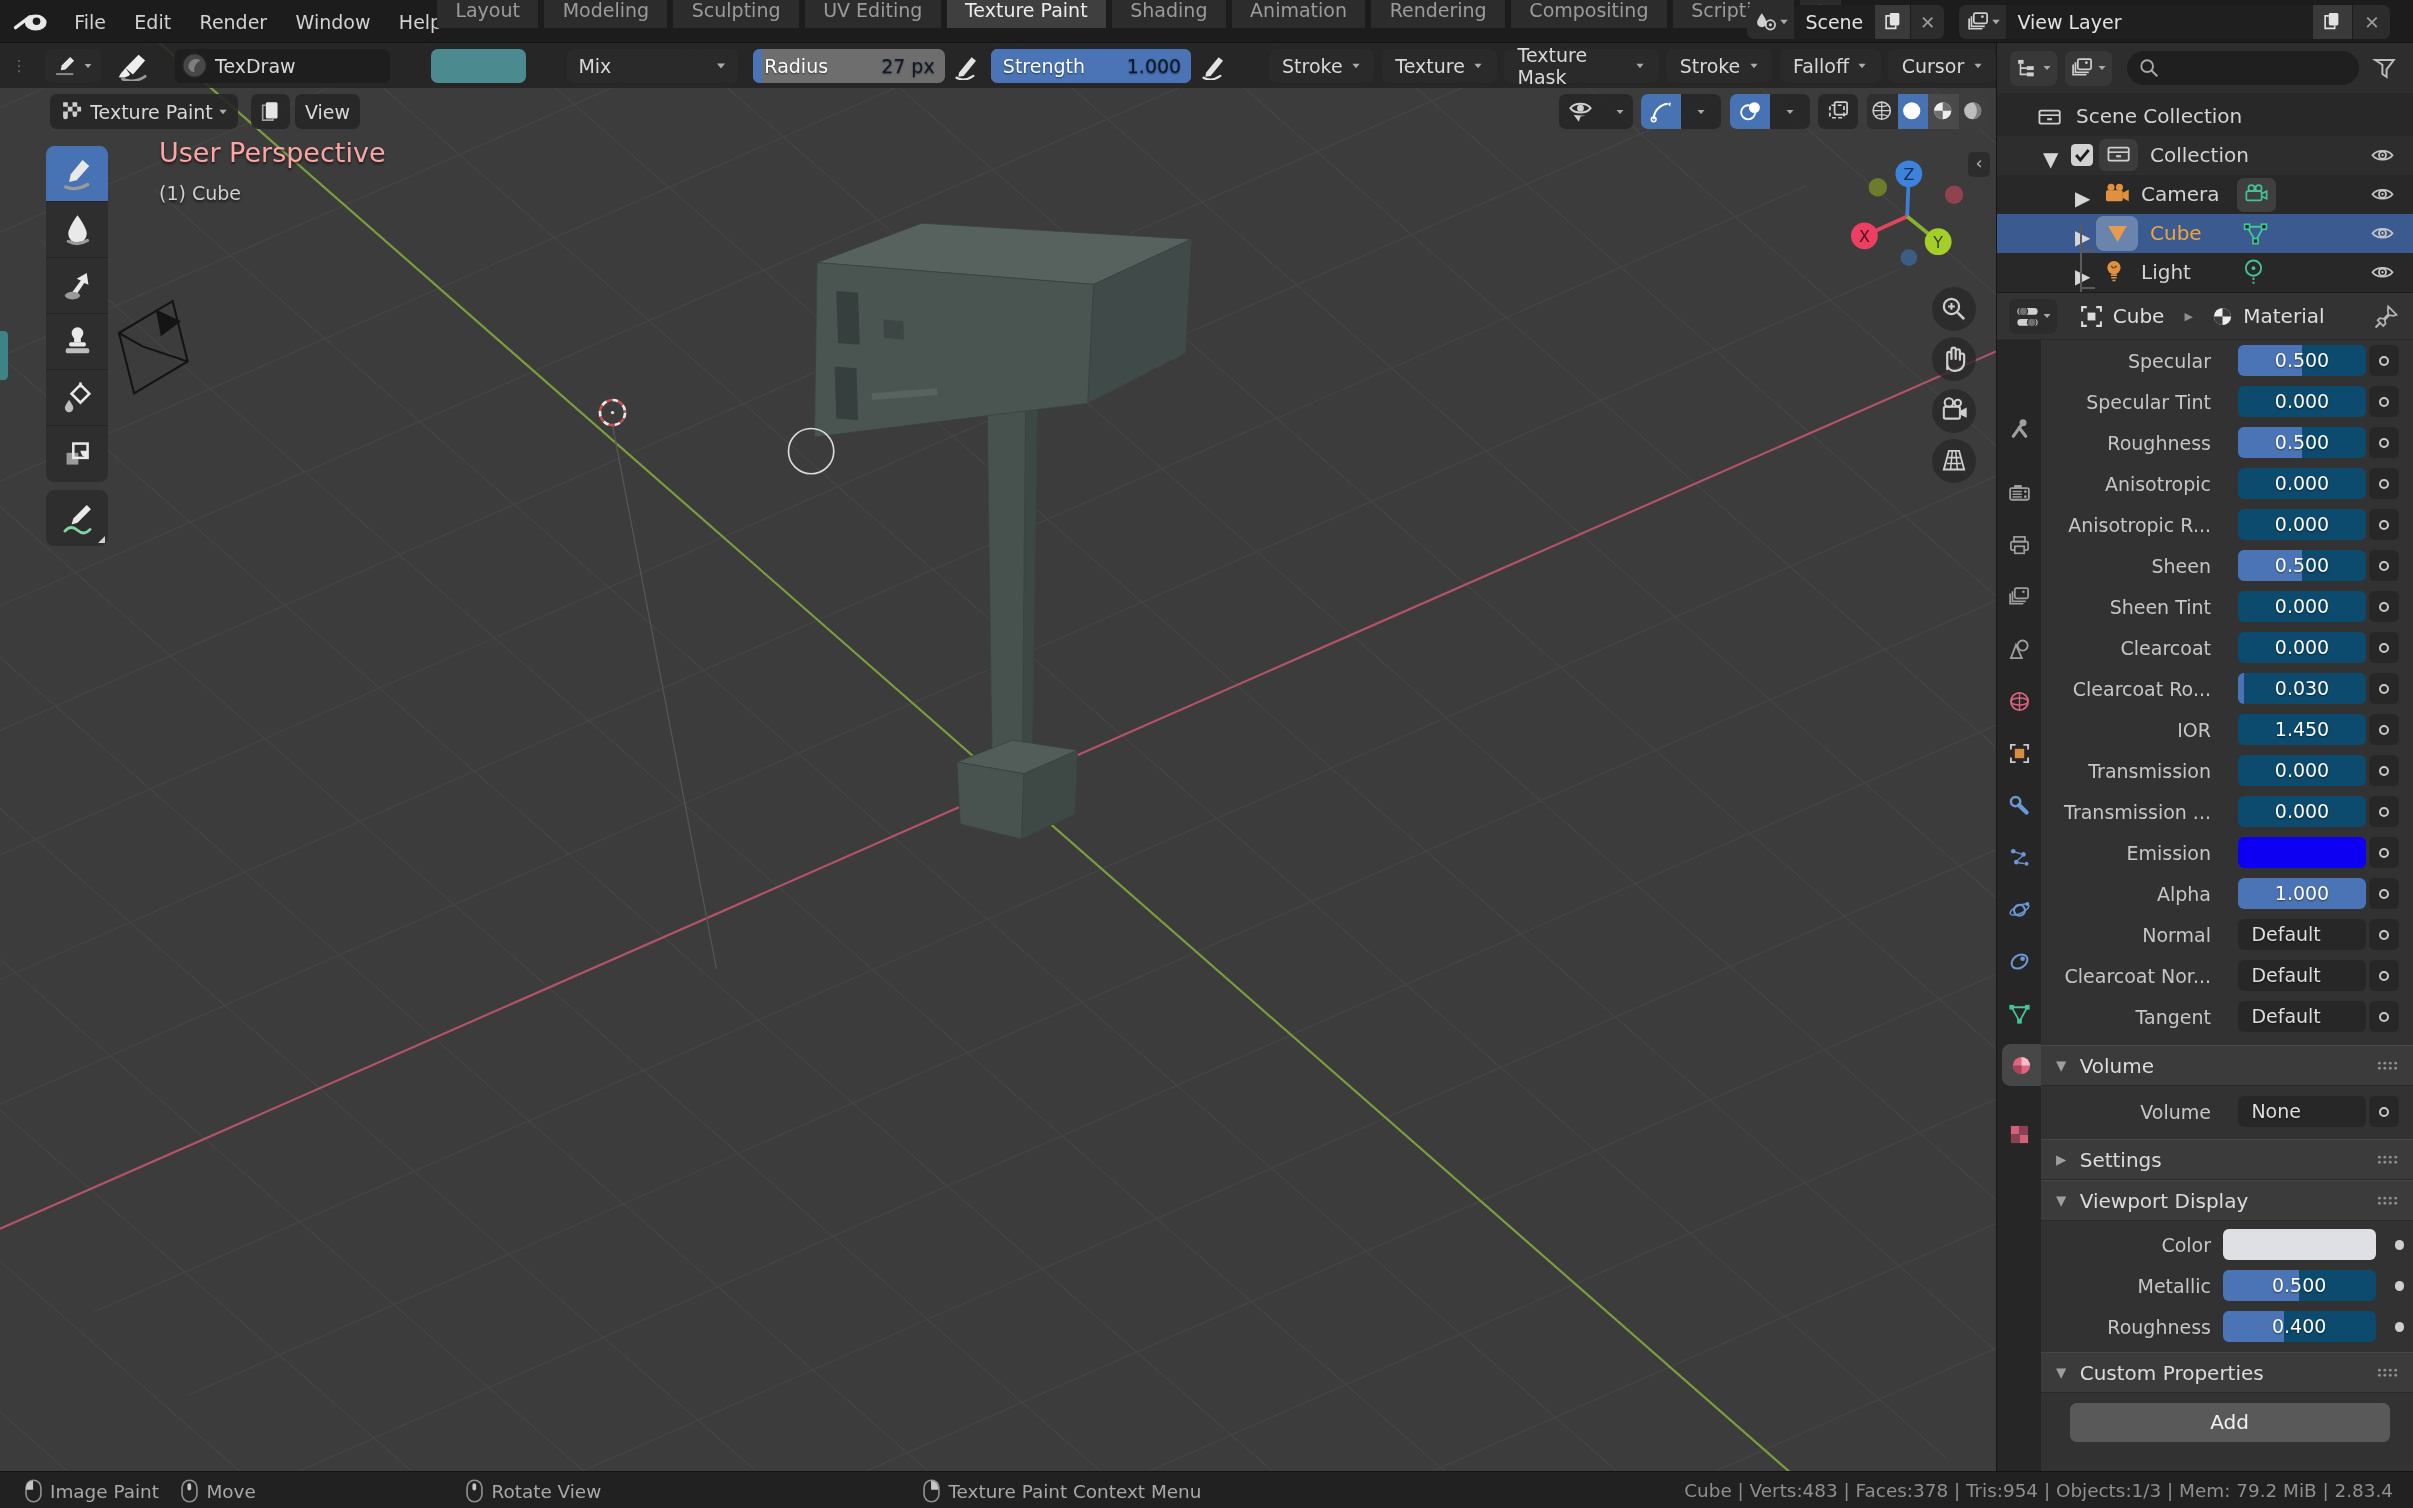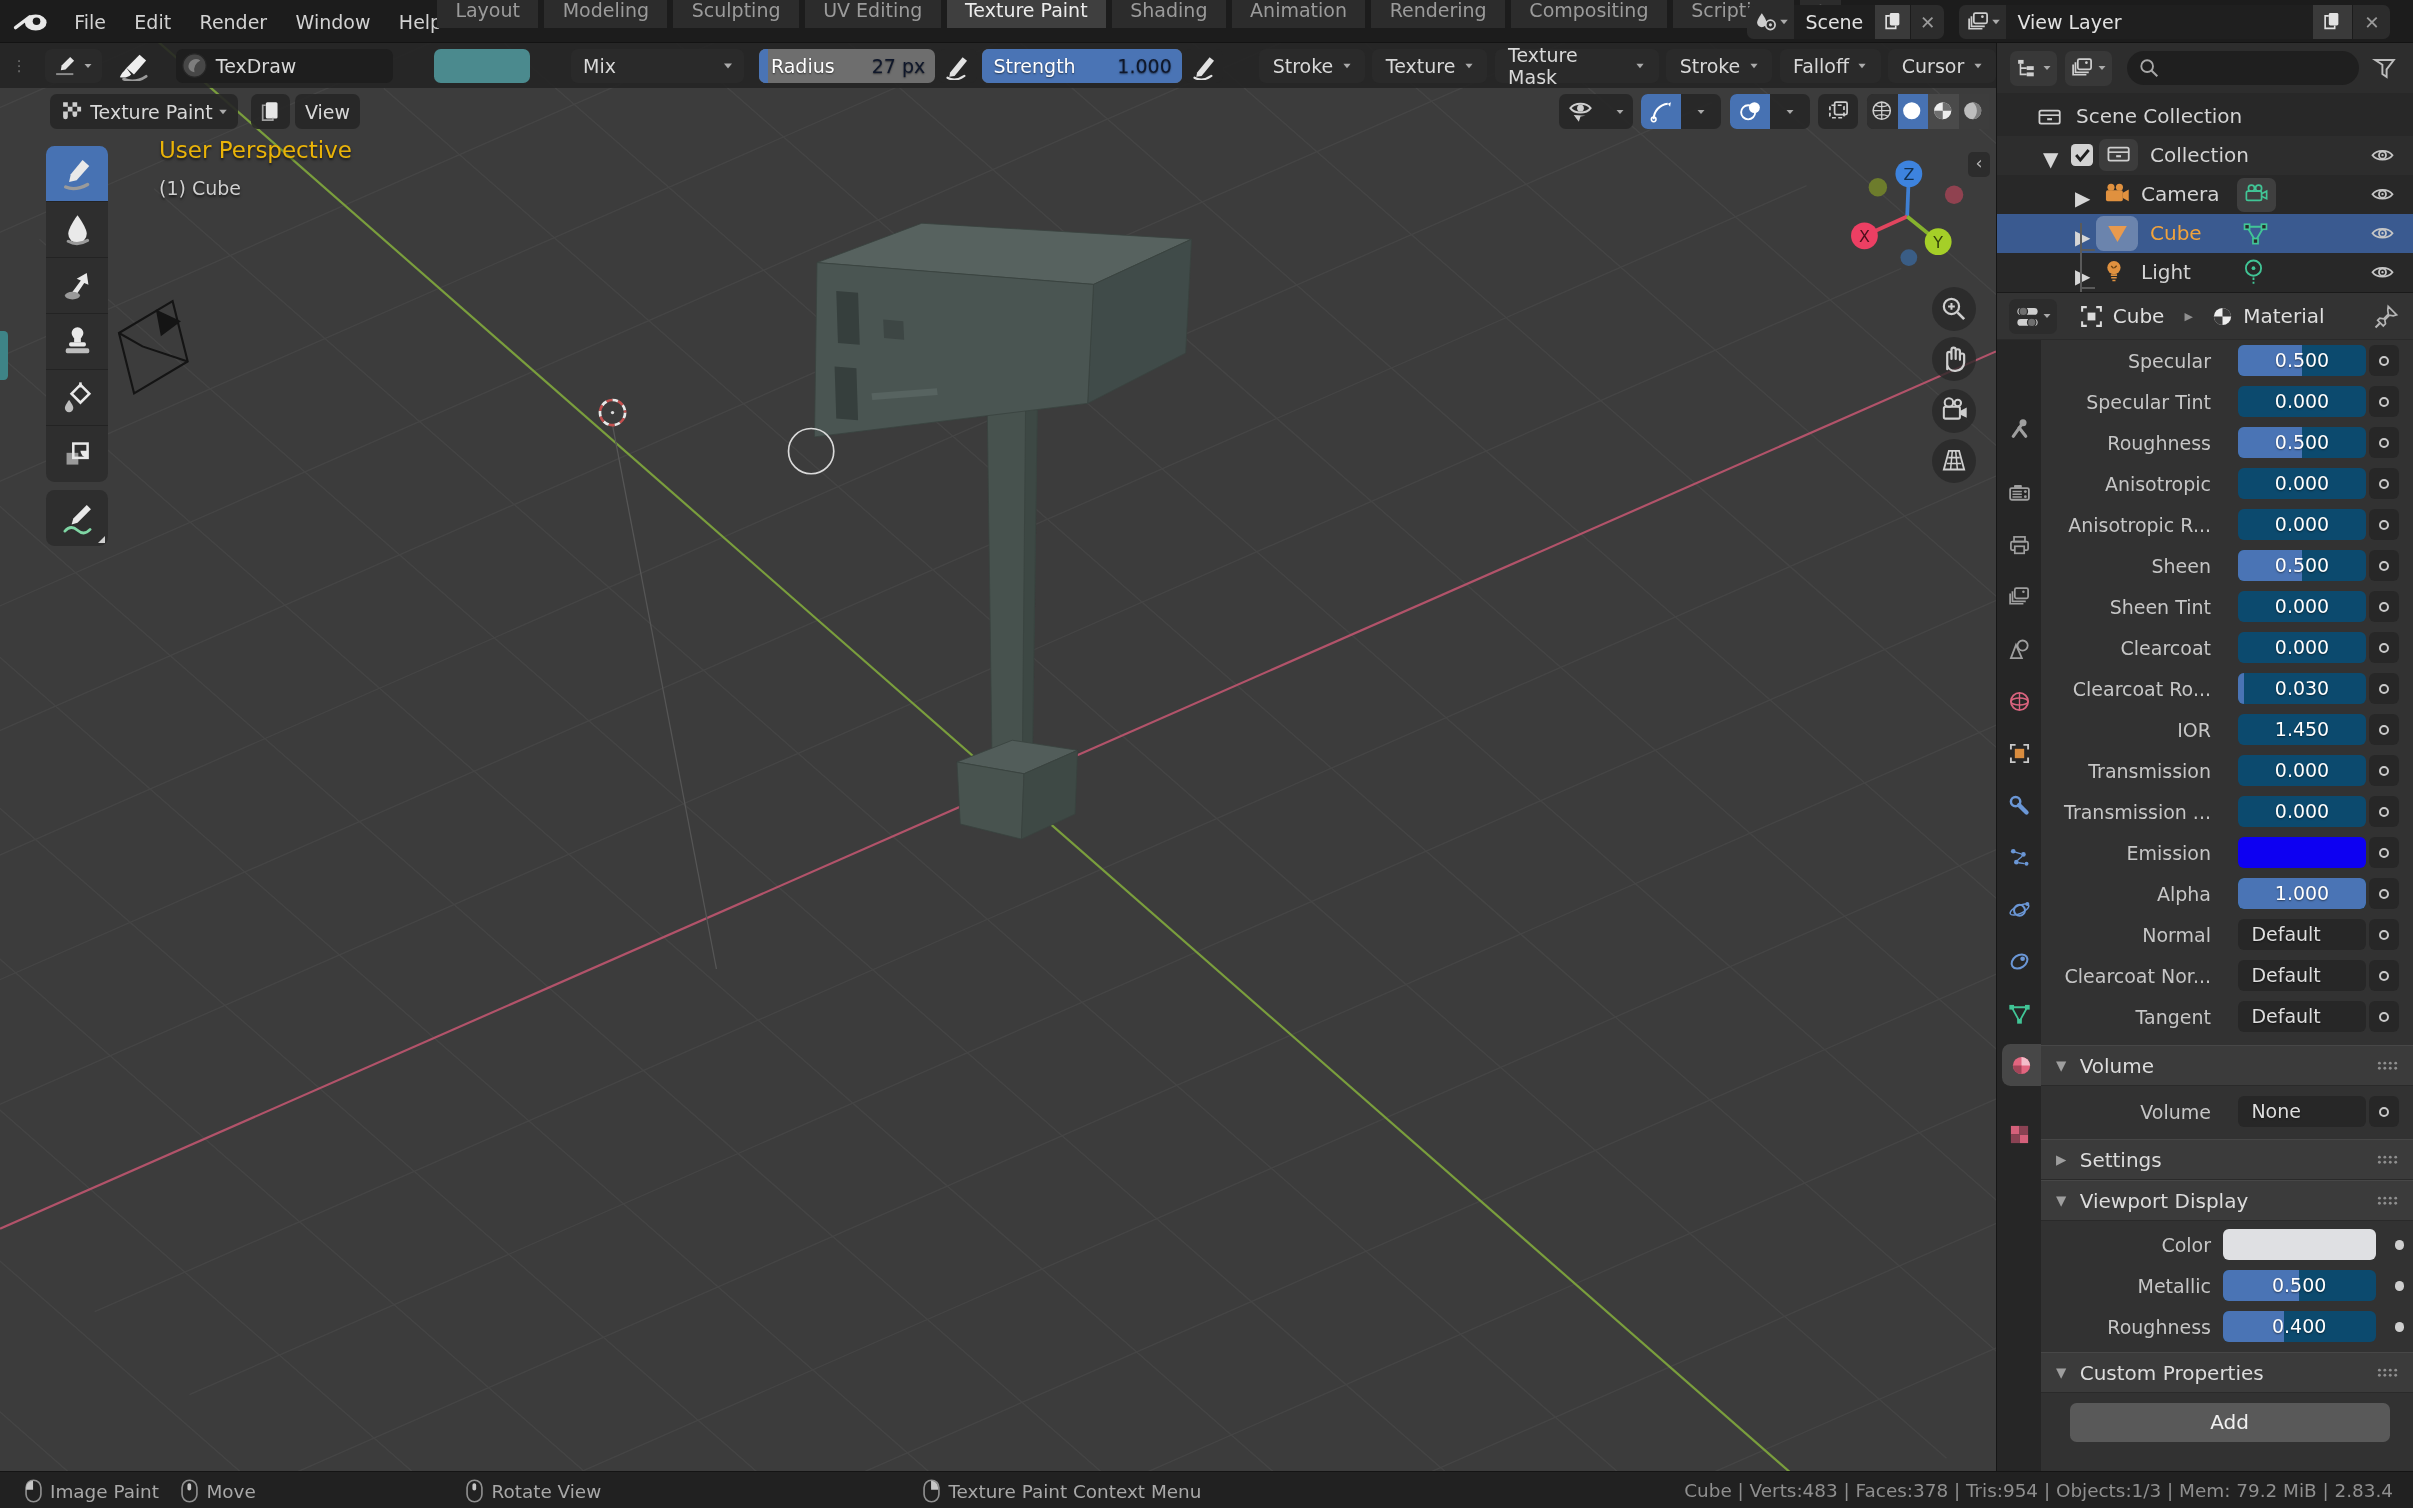--- a/index.html
+++ b/index.html
@@ -37,21 +37,21 @@
   .slider .fill { position:absolute; left:0; top:0; bottom:0; background:#4a74b5; }
   .slider .lab { position:absolute; left:11.7px; top:0; line-height:34px; font-size:19px; color:#fff; text-shadow:0 0.8px 1.7px rgba(0,0,0,.55); }
   .slider .val { position:absolute; right:10px; top:0; line-height:34px; font-size:19px; color:#0f172a; text-shadow:0 0.8px 1.7px rgba(0,0,0,.55); }
   .presbtn { width:39px; height:34px; background:#262626; border-radius:6.7px; display:flex; align-items:center; justify-content:center; flex:none; }
 
   
   #modebar { position:absolute; left:0; top:51px; height:35px; z-index:5; }
   .fchip { position:absolute; height:35px; background:rgba(39,39,39,0.92); border-radius:6.7px; display:flex; align-items:center; font-size:19px; color:#d8d8d8; }
 
   #vp-overlay { position:absolute; left:159px; top:94px; z-index:4; text-shadow:0 1.7px 2.5px rgba(0,0,0,.6); }
-  #vp-overlay .l1 { font-size:23px; color:#eab308; }
+  #vp-overlay .l1 { font-size:27px; color:#fca5a5; }
   #vp-overlay .l2 { font-size:19px; color:#d0d0d0; margin-top:14.2px; }
 
   
   #toolbar { position:absolute; left:46px; top:103px; width:62px; z-index:5; }
   .tool-btn { width:62px; height:56px; background:#2e2e2e; display:flex; align-items:center; justify-content:center; border-bottom:0.8px solid #232323; }
   .tool-btn:first-child { border-radius:8.4px 8.4px 0 0; }
   .tool-btn.grpend { border-radius:0 0 8.4px 8.4px; border-bottom:none; }
   .tool-btn.active { background:#4772b3; }
   .tool-btn.lone { border-radius:8.4px; margin-top:8.4px; position:relative; border-bottom:none; }
   .tool-btn.lone::after { content:""; position:absolute; right:3.4px; bottom:3.4px; width:0; height:0; border-left:7.5px solid transparent; border-bottom:7.5px solid #cfcfcf; }
@@ -332,21 +332,21 @@
               <path d="M8 18 a9 9 0 0 1 14 -9 a12 12 0 0 0 -7 14 a9 9 0 0 1 -7 -5 z" fill="#7e7e7e"></path>
             </svg>
           </span>
           <span>TexDraw</span>
       </div>
       <div style="margin-left: 41px; width: 97px; height: 34px; border-radius: 6.7px; background: rgb(75, 138, 142);" id="brush-color"></div>
       <div class="chip" style="margin-left:41px; width:174px; justify-content:space-between; padding:0 11.7px;">
         <span>Mix</span>
           <span class="chev" style="transform:scale(.8);"></span>
       </div>
-      <div class="slider" style="margin-left:15px; width:176px;">
+      <div class="slider" style="margin-left:15px; width:192px;">
         <div class="fill" id="radius-fill" style="width: 5%;"></div>
         <span class="lab">Radius</span>
           <span class="val">27 px</span>
       </div>
       <div class="presbtn" style="margin-left:2.5px;">
           <span class="stylus-ic">
             <svg width="28.5" height="28.5" viewBox="0 0 32 32">
               <path d="M8 24 L22 7 l5 4 -14 17 -6 1 z" fill="#e2e2e2"></path>
               <path d="M5 30 q9 5 19 -2" stroke="#e2e2e2" stroke-width="2.4" fill="none" stroke-linecap="round"></path>
             </svg>

